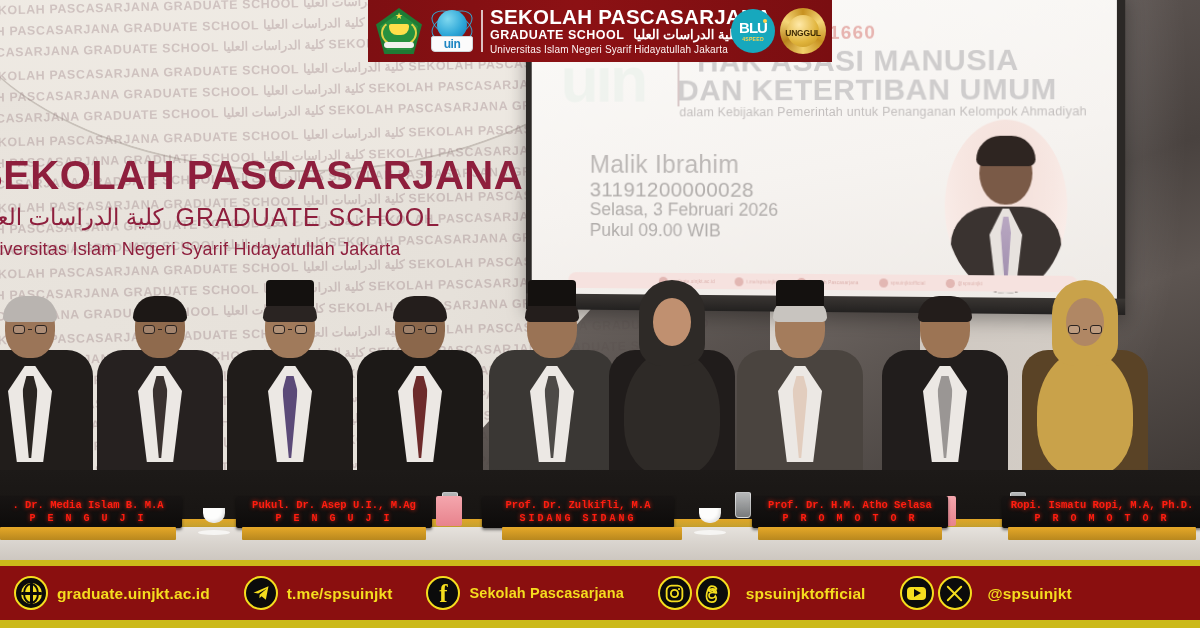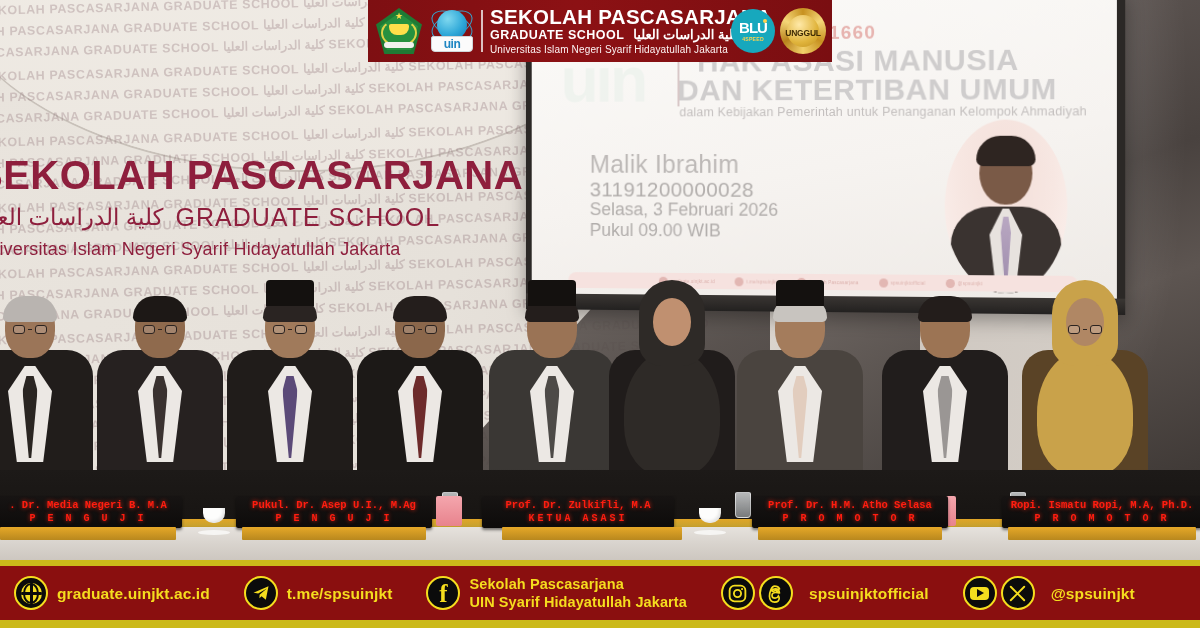--- a/index.html
+++ b/index.html
@@ -674,32 +674,32 @@
     <div class="cup" style="left:699px"></div>
     <div class="cup" style="left:1152px"></div>
     <div class="glass" style="left:442px"></div>
     <div class="glass" style="left:735px"></div>
     <div class="glass" style="left:1010px"></div>
     <div class="pinkbox" style="left:436px"></div>
     <div class="pinkbox" style="left:930px"></div>
 
     <div id="nameplates">
         <div class="nameplate" style="left: -6px; width: 188px;">
-          <div class="np-name">. Dr. Media Negeri B. M.A</div>
+          <div class="np-name">. Dr. Media Islam B. M.A</div>
           <div class="np-role">P E N G U J I</div>
         </div>
         <div class="np-stand" style="left: 0px; width: 176px;"></div>
         <div class="nameplate" style="left: 236px; width: 196px;">
           <div class="np-name">Pukul. Dr. Asep U.I., M.Ag</div>
           <div class="np-role">P E N G U J I</div>
         </div>
         <div class="np-stand" style="left: 242px; width: 184px;"></div>
         <div class="nameplate" style="left: 482px; width: 192px;">
           <div class="np-name">Prof. Dr. Zulkifli, M.A</div>
-          <div class="np-role">KETUA ASASI</div>
+          <div class="np-role">SIDANG SIDANG</div>
         </div>
         <div class="np-stand" style="left: 502px; width: 180px;"></div>
         <div class="nameplate" style="left: 752px; width: 196px;">
           <div class="np-name">Prof. Dr. H.M. Atho Selasa</div>
           <div class="np-role">P R O M O T O R</div>
         </div>
         <div class="np-stand" style="left: 758px; width: 184px;"></div>
         <div class="nameplate" style="left: 1002px; width: 200px;">
           <div class="np-name">Ropi. Ismatu Ropi, M.A, Ph.D.</div>
           <div class="np-role">P R O M O T O R</div>
@@ -777,21 +777,20 @@
     </div>
 
     <div class="f-gap-md"></div>
 
     <div class="f-item">
       <span class="f-ic">
         <span class="ic-fb">f</span>
       </span>
       <span>
         <span class="f-tx two" style="display:block">Sekolah Pascasarjana</span>
-        <span class="f-tx two" style="display:block">UIN Syarif Hidayatullah Jakarta</span>
       </span>
     </div>
 
     <div class="f-gap-md"></div>
 
     <div class="f-item">
       <span class="f-ic">
         <svg width="21" height="21" viewBox="0 0 24 24" aria-hidden="true">
           <rect x="3" y="3" width="18" height="18" rx="5.5" fill="none" stroke="#f5dd1e" stroke-width="2.1"></rect>
           <circle cx="12" cy="12" r="4.1" fill="none" stroke="#f5dd1e" stroke-width="2.1"></circle>

